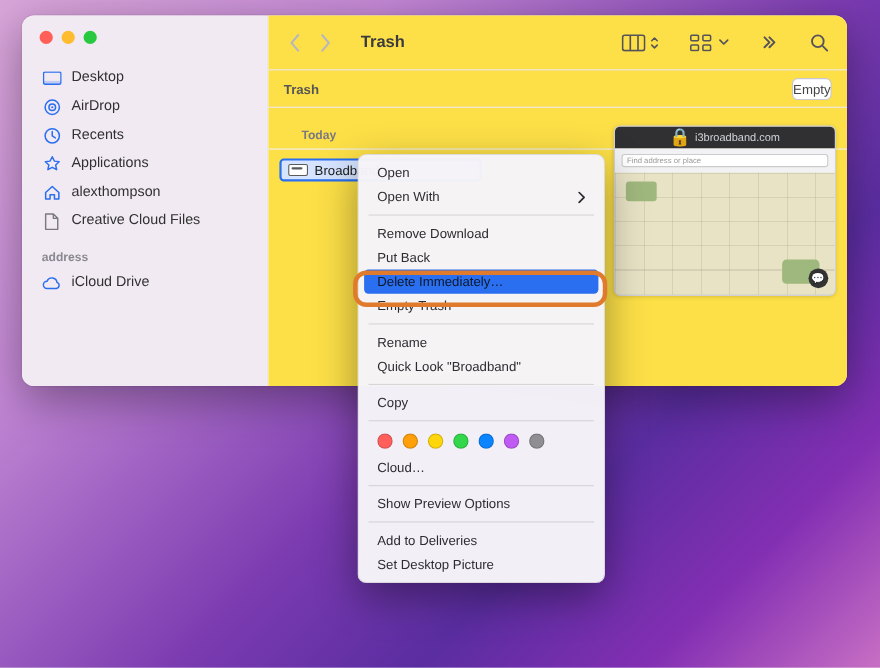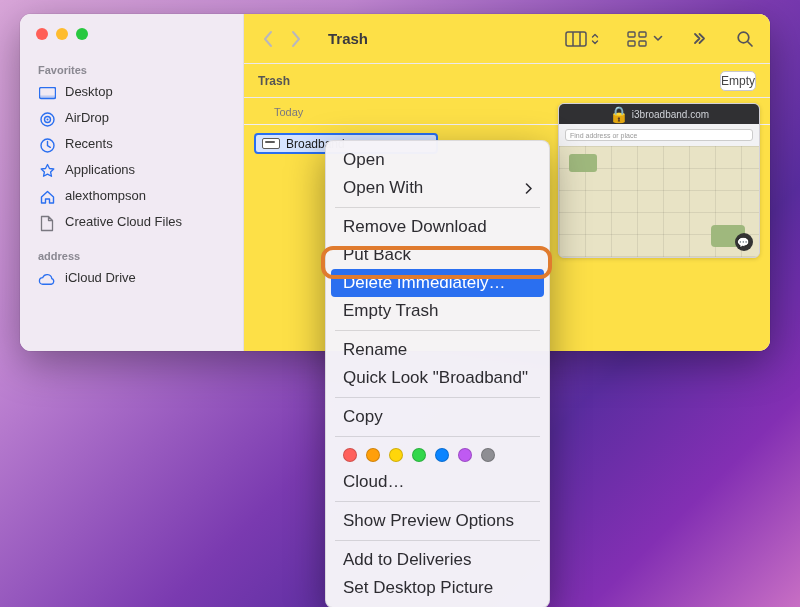--- a/index.html
+++ b/index.html
@@ -26,21 +26,21 @@
 .sb-item .ic { width: 18px; height: 18px; display: flex; align-items: center; justify-content: center; color: #2a6ff0; }
 .content { flex: 1; display: flex; flex-direction: column; border-radius: 0 11px 11px 0; background: #fde047; overflow: visible; }
 .toolbar { height: 50px; display: flex; align-items: center; padding: 0 12px; gap: 10px; border-bottom: 1px solid #ebe8ee; }
 .nav-arrows { display: flex; gap: 18px; color: #b9b7bd; padding: 0 6px; }
 .title { font-size: 15px; font-weight: 600; color: #3b3a3f; margin-left: 10px; flex: 1; }
 .tool-right { display: flex; align-items: center; gap: 28px; color: #55535a; margin-right: 4px; }
 .tool-ic { display: flex; align-items: center; gap: 4px; }
 .subbar { display: flex; align-items: center; justify-content: space-between; height: 34px; padding: 0 14px; border-bottom: 1px solid #ebe8ee; }
 .subbar .lbl { font-size: 12px; font-weight: 600; color: #555; }
 .empty-btn { font-size: 12px; padding: 2px 0; border: 1px solid #c9c7cd; border-radius: 5px; background: #fff; color: #444; }
-.listhead { font-size: 11px; color: #7a7880; font-weight: 400; padding: 8px 30px 6px; border-bottom: 1px solid #f0eef3; }
+.listhead { font-size: 11px; color: #7a7880; font-weight: 700; padding: 8px 30px 6px; border-bottom: 1px solid #f0eef3; margin-top: 11px; }
 .body-area { position: relative; flex: 1; }
 .selected-file {
   position: absolute; left: 10px; top: 8px; width: 184px; height: 21px;
   border: 2px solid #2a6ff0; border-radius: 4px; background: #d6e4ff;
   display: flex; align-items: center; padding: 0 6px; gap: 6px; font-size: 12px; color: #1a1a1a;
 }
 .selected-file .drive-ic { width: 18px; height: 11px; border: 1.2px solid #5b5b5b; border-radius: 2px; position: relative; background:#fff; }
 .selected-file .drive-ic::after { content:''; position:absolute; left:2px; top:2px; width:10px; height:2px; background:#5b5b5b; border-radius:1px;}
 .preview {
   position: absolute; left: 314px; top: -22px; width: 202px; height: 155px;
@@ -57,44 +57,43 @@
   repeating-linear-gradient(90deg, rgba(0,0,0,0.08) 0 1px, transparent 1px 26px),
   #e8e3c5;
 }
 .preview .map .g1{position:absolute; left:10px; top:8px; width:28px; height:18px; background:#9fb87d; border-radius:3px;}
 .preview .map .g2{position:absolute; right:14px; bottom:10px; width:34px; height:22px; background:#9fb87d; border-radius:4px;}
 .preview .map .chat{position:absolute; right:6px; bottom:6px; width:18px; height:18px; border-radius:50%; background:#333; display:flex; align-items:center; justify-content:center; color:#fff; font-size:10px;}
 .ctx-menu {
   position: absolute; left: 325px; top: 140px; width: 225px;
   background: rgba(245,243,248,0.98); border: 1px solid rgba(0,0,0,0.10);
   border-radius: 8px; box-shadow: 0 12px 38px rgba(0,0,0,0.38);
-  padding: 5px; font-size: 17px; color: #2d2c31;
+  padding: 5px; font-size: 12px; color: #2d2c31;
 }
 .ctx-menu .row { padding: 4px 12px; display: flex; align-items: center; justify-content: space-between; border-radius: 4px; }
 .ctx-menu .sep { height: 1px; background: rgba(0,0,0,0.12); margin: 5px 4px; }
 .ctx-menu .tags { display: flex; gap: 9px; padding: 6px 12px; }
 .ctx-menu .tag { width: 14px; height: 14px; border-radius: 50%; border: 1px solid rgba(0,0,0,0.18); }
 .highlight-ring {
   position: absolute; left: 321px; top: 246px; width: 231px; height: 33px;
   border: 4px solid #e07b2e; border-radius: 12px; z-index: 60; pointer-events: none;
 }
-.hl-row { background: #2a6ff0; color: #ffffff; }
+.hl-row { background: #2a6ff0; color: #0f172a; }
 svg { display: block; }
 </style>
 </head>
 <body>
 
 <div class="window">
   <div class="sidebar">
     <div class="traffic">
       <div class="tl red"></div>
       <div class="tl yel"></div>
       <div class="tl grn"></div>
     </div>
-    <div class="sect-head">Favorites</div>
 
     <div class="sb-item">
       <span class="ic">
           <svg width="17" height="13" viewBox="0 0 17 13">
             <rect x="0.5" y="0.5" width="16" height="11" rx="1.5" fill="none" stroke="currentColor" stroke-width="1.4"></rect>
             <rect x="0.5" y="8.5" width="16" height="3" fill="currentColor" opacity="0.25"></rect>
           </svg>
         </span>
       <span>Desktop</span>
     </div>

